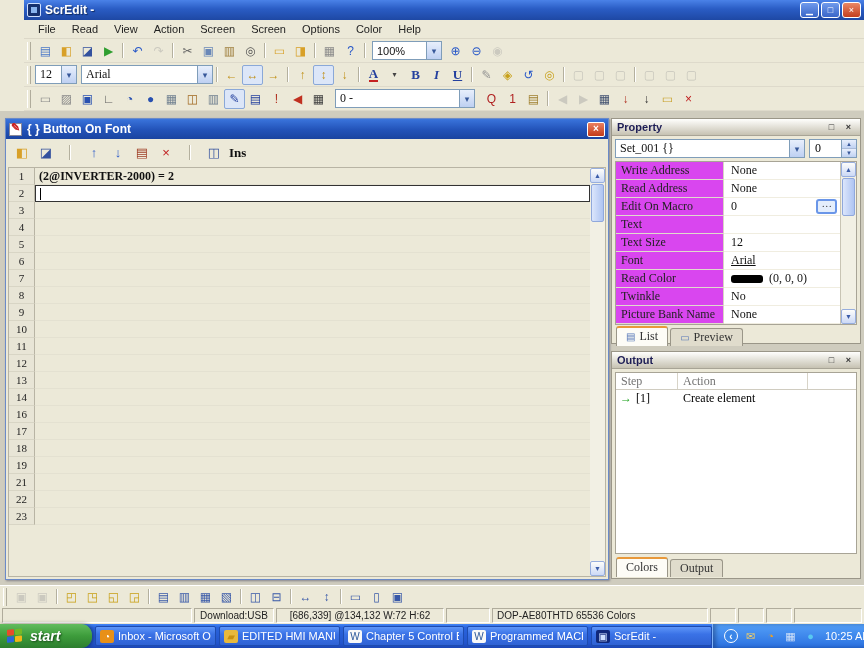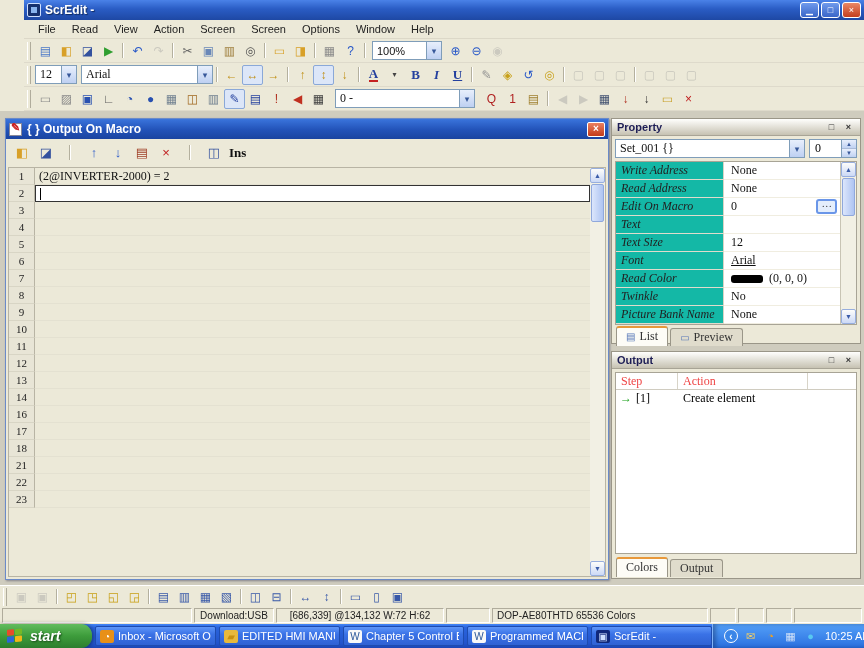--- a/index.html
+++ b/index.html
@@ -52,21 +52,21 @@
 .mw-icon{width:13px;height:13px;background:#fff;border:1px solid #889;margin-right:5px;position:relative;flex:none;}
 .mw-icon::after{content:"✎";position:absolute;top:-2px;left:1px;color:#c22;font-size:11px;line-height:1;}
 .mw-close{margin-left:auto;width:18px;height:15px;background:linear-gradient(180deg,#ea8060,#c23a1a);border:1px solid #fff;border-radius:2px;color:#fff;font-size:10px;display:flex;align-items:center;justify-content:center;}
 .mw-toolbar{height:27px;display:flex;align-items:center;padding:0 4px;}
 .mw-toolbar .tbi{width:24px;height:22px;font-size:13px;}
 .ins-label{font-family:"Liberation Serif",serif;font-weight:bold;font-size:13px;margin-left:3px;color:#111;}
 .mw-editor{position:absolute;top:48px;left:2px;right:2px;bottom:2px;display:flex;background:#ece9d8;}
 .lines-col{flex:1;display:flex;flex-direction:column;overflow:hidden;border:1px solid #b8b4a4;border-right:none;background:#ece9d8;}
 .erow{display:flex;height:17px;min-height:17px;}
 .ln{width:26px;background:#e8e5d6;border-right:1px solid #b8b4a4;border-bottom:1px solid #d8d5c5;display:flex;align-items:center;justify-content:center;font-family:"Liberation Serif",serif;font-size:11px;color:#222;flex:none;}
-.lt{flex:1;display:flex;align-items:center;padding-left:4px;border-bottom:1px solid #e4e1d1;font-family:"Liberation Serif",serif;font-size:12px;color:#111;}
+.lt{flex:1;display:flex;align-items:center;padding-left:4px;border-bottom:1px solid #e4e1d1;font-family:"Liberation Serif",serif;font-size:12px;color:#111;font-weight:bold;}
 .erow.sel .lt{background:#fff;border:1px solid #333;border-bottom:1px solid #333;}
 .caret{display:none;}
 .erow.sel .caret{display:block;width:1px;height:12px;background:#000;}
 
 
 .vsb{width:16px;display:flex;flex-direction:column;background:#f2f0e4;border:1px solid #b8b4a4;border-left:none;flex:none;}
 .sb-btn{height:15px;background:linear-gradient(180deg,#fdfdfa,#ccd9f6);border:1px solid #97aede;border-radius:2px;color:#3a5ca8;font-size:7px;display:flex;align-items:center;justify-content:center;flex:none;}
 .sb-btn.up::after{content:"▲";}
 .sb-btn.dn::after{content:"▼";}
 .sb-thumb{height:38px;margin:1px;background:linear-gradient(90deg,#dce6fc,#aec4f2);border:1px solid #90a8dc;border-radius:2px;flex:none;}
@@ -86,38 +86,38 @@
 .spin-btns{margin-left:auto;display:flex;flex-direction:column;align-self:stretch;width:15px;border-left:1px solid #7f9db9;}
 .spb{flex:1;background:linear-gradient(180deg,#e8effc,#c0d2f2);color:#38589a;display:flex;align-items:center;justify-content:center;}
 .spb::after{font-size:6px;}
 .spb.up::after{content:"▲";}
 .spb.dn{border-top:1px solid #aabbd8;}
 .spb.dn::after{content:"▼";}
 
 .pgrid{margin:0 3px;background:#fff;border:1px solid #a8a496;display:flex;height:164px;}
 .pgrid-rows{flex:1;overflow:hidden;}
 .prow{display:flex;height:18px;font-family:"Liberation Serif",serif;font-size:12px;}
-.plabel{width:108px;background:#14b8a6;border-right:1px solid #d8d4c4;border-bottom:1px solid #e0dccc;padding:1px 0 0 5px;color:#222;flex:none;font-style:italic;}
+.plabel{width:108px;background:#d946ef;border-right:1px solid #d8d4c4;border-bottom:1px solid #e0dccc;padding:1px 0 0 5px;color:#222;flex:none;}
 .pval{flex:1;display:flex;align-items:center;padding-left:7px;border-bottom:1px solid #f0ede0;color:#111;position:relative;}
 .swatch{display:none;width:32px;height:8px;border-radius:3px;margin-right:6px;}
 .swatch.show{display:inline-block;}
 .pvtext.link{text-decoration:underline;}
 .dots{display:none;position:absolute;right:3px;top:1px;width:21px;height:15px;border:2px solid #6a96e8;border-radius:3px;background:#e4eefc;color:#333;}
 .dots.show{display:block;}
 .dots::after{content:"...";position:relative;top:-5px;left:4px;font-size:10px;letter-spacing:1px;}
 .pgrid .vsb{border:none;border-left:1px solid #c8c4b4;}
 
 .ptabs{display:flex;padding:2px 4px 0;gap:2px;height:21px;align-items:flex-end;}
 .ptab{display:flex;align-items:center;gap:4px;padding:1px 9px 2px;border:1px solid #9a9688;border-bottom:none;border-radius:3px 3px 0 0;background:#e0dccc;font-family:"Liberation Serif",serif;font-size:12px;color:#333;height:18px;}
 .ptab.active{background:#fdfcf6;border-top:2px solid #e8983a;height:20px;}
 .ticon{font-size:10px;color:#5878b8;}
 
 
 .out-table{position:absolute;top:20px;left:3px;right:3px;bottom:24px;background:#fff;border:1px solid #a8a496;font-family:"Liberation Serif",serif;font-size:12px;overflow:hidden;}
-.ot-hdr{display:flex;height:17px;border-bottom:1px solid #d0ccc0;color:#ef4444;}
+.ot-hdr{display:flex;height:17px;border-bottom:1px solid #d0ccc0;color:#737373;}
 .ot-hdr .oc{padding:1px 5px;border-right:1px solid #d8d4c8;}
 .oc.c-step{width:62px;flex:none;}
 .oc.c-action{width:130px;flex:none;}
 .oc.c-rest{flex:1;border-right:none;}
 .orow{display:flex;height:17px;align-items:center;}
 .o-step{width:62px;flex:none;display:flex;align-items:center;padding-left:4px;gap:4px;}
 .o-arrow{color:#18a018;font-weight:bold;font-size:12px;}
 .o-action{padding-left:5px;}
 .out-tabs{position:absolute;bottom:1px;left:0;right:0;}
 
@@ -184,21 +184,21 @@
       <span class="menu-item">View</span>
 
       <span class="menu-item">Action</span>
 
       <span class="menu-item">Screen</span>
 
       <span class="menu-item">Screen</span>
 
       <span class="menu-item">Options</span>
 
-      <span class="menu-item">Window</span>
+      <span class="menu-item">Color</span>
 
       <span class="menu-item">Help</span>
 
   </div>
 
   <div class="tbrow">
     <span class="grip"></span>
 
       <span class="tbi">
         <span class="gi" style="color: rgb(74, 120, 200);">▤</span>
@@ -500,21 +500,21 @@
         <span class="gi" style="color: rgb(192, 32, 32);">×</span>
       </span>
 
   </div>
 
   <div class="workspace">
 
     <div class="macro-win">
       <div class="mw-title">
         <span class="mw-icon"></span>
-        <span>{ } Output On Macro</span>
+        <span>{ } Button On Font</span>
         <span class="mw-close">
             <span class="gi">×</span>
           </span>
       </div>
       <div class="mw-toolbar">
 
           <span class="tbi">
             <span class="gi" style="color: rgb(216, 160, 40);">◧</span>
           </span>
 
@@ -665,20 +665,26 @@
               </span>
             </div>
 
             <div class="erow">
               <span class="ln">18</span>
               <span class="lt">
                 <span></span>
               </span>
             </div>
 
+            <div class="erow">
+              <span class="ln">19</span>
+              <span class="lt">
+                <span></span>
+              </span>
+            </div>
 
 
             <div class="erow">
               <span class="ln">21</span>
               <span class="lt">
                 <span></span>
               </span>
             </div>
 
             <div class="erow">

